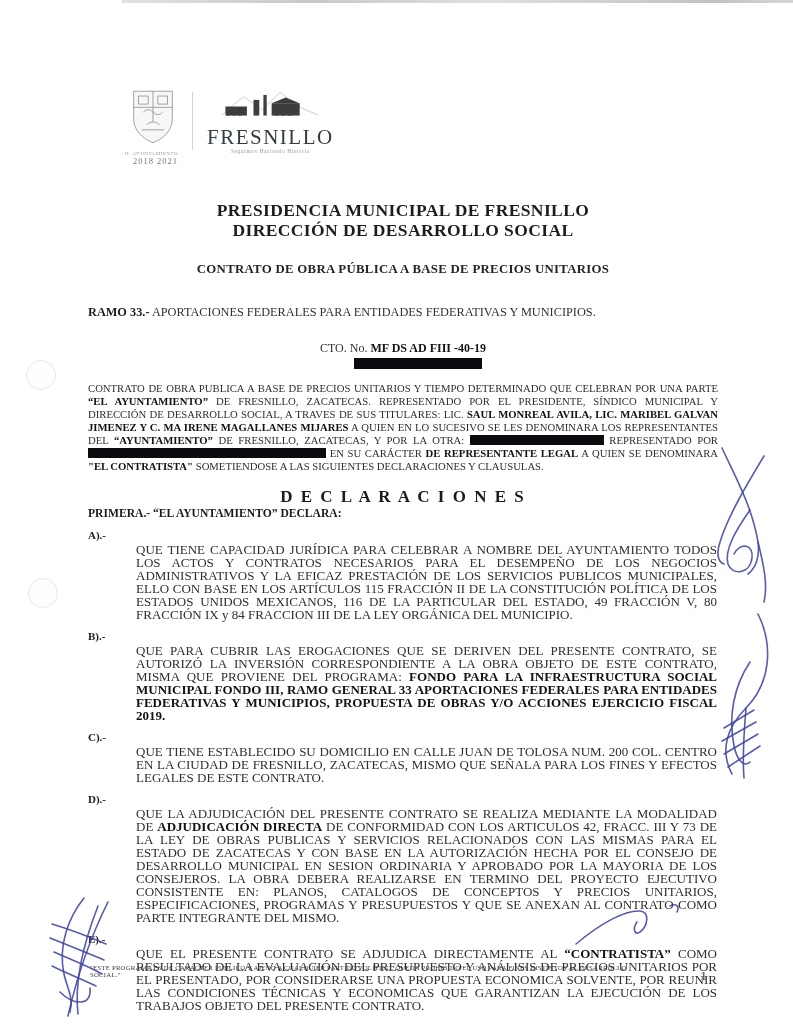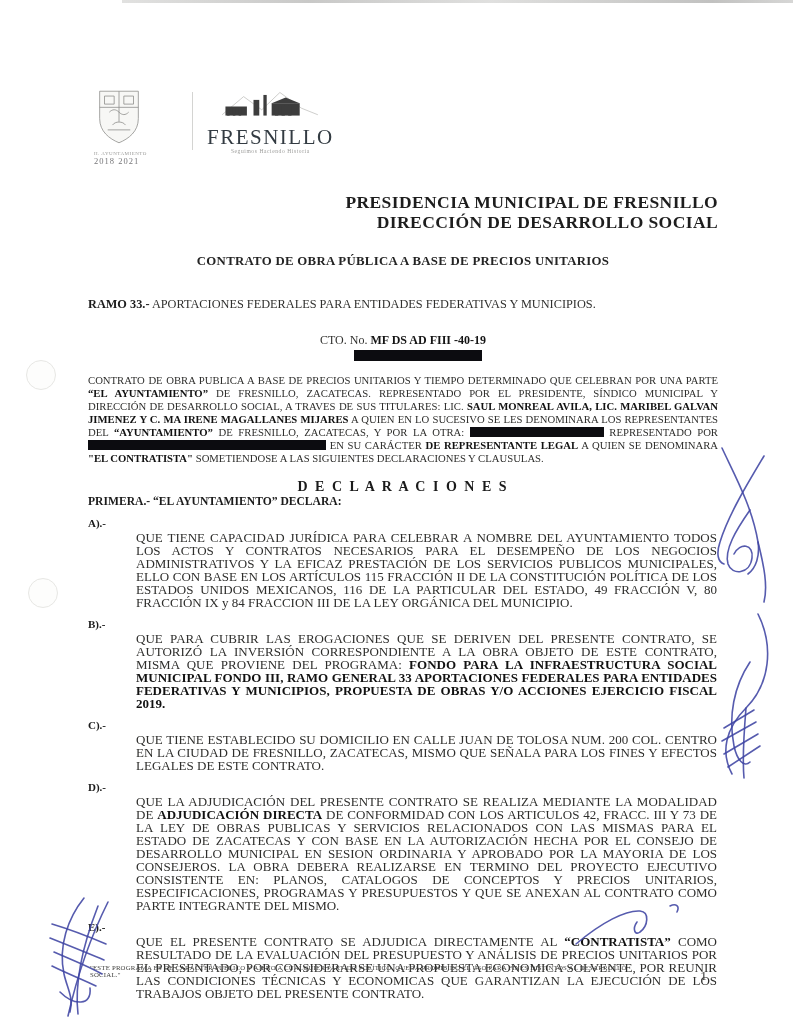--- a/index.html
+++ b/index.html
@@ -23,48 +23,48 @@
     position:absolute; width:28px; height:28px; border-radius:50%;
     border:1.5px solid #e7e7e4; background:#fdfdfc;
   }
   .hole-1 { left:26px; top:360px; }
   .hole-2 { left:28px; top:578px; }
 
   .content { position:absolute; left:88px; top:88px; width:630px; }
 
   
   .logo-row { display:flex; align-items:flex-start; gap:14px; margin-left:6px; height:84px; }
-  .crest-block { text-align:left; width:84px; color:#8c8c8a; }
+  .crest-block { text-align:right; width:84px; color:#8c8c8a; }
   .crest-caption-1 { font-size:5px; letter-spacing:.5px; margin-top:1px; color:#9a9a98; }
   .crest-caption-2 { font-size:8.5px; color:#77777a; letter-spacing:1px; }
   .logo-divider { width:1px; height:58px; background:#d4d4d2; margin-top:4px; }
   .fresnillo-block { text-align:center; margin-top:2px; }
   .fresnillo-word { font-size:21px; letter-spacing:1.5px; color:#333b42; line-height:20px; }
   .fresnillo-tagline { font-size:5.5px; color:#9a9a98; letter-spacing:.6px; margin-top:1px; }
 
-  .title-block { text-align:right; margin-top:20px; }
+  .title-block { text-align:center; margin-top:28px; }
   .title-line { font-weight:bold; font-size:17.5px; line-height:20px; letter-spacing:.4px; color:#1d1d1d; }
   .subtitle { text-align:center; font-weight:bold; font-size:12.8px; letter-spacing:.3px; color:#242424; margin-top:22px; }
 
   
   .program-block { margin-top:28px; font-size:12.3px; line-height:15.5px; color:#30302e; }
   .p-label { font-weight:bold; color:#1d1d1d; }
   .cto-line { text-align:center; font-size:12px; margin-top:20px; color:#30302e; }
   .cto-no { font-weight:bold; color:#141414; }
   .cto-redaction { width:128px; height:11px; background:#0c0c10; margin:2px 0 0 266px; }
 
   
   .intro {
     margin-top:13px; font-size:10.7px; line-height:13px;
     text-align:justify; color:#2e2e2c;
   }
   .seg-bold { font-weight:bold; color:#121212; }
   .redact { display:inline-block; height:10px; background:#0c0c10; vertical-align:-1px; }
 
-  .declaraciones { text-align:center; font-weight:bold; font-size:14px; letter-spacing:2px; margin-top:14px; color:#1b1b1b; }
+  .declaraciones { text-align:center; font-weight:bold; font-size:17px; letter-spacing:2px; margin-top:14px; color:#1b1b1b; }
   .primera { font-weight:bold; font-size:11.6px; color:#1b1b1b; }
 
   .decl-item { margin-top:9px; }
   .item-label { font-weight:bold; font-size:11px; color:#1b1b1b; }
   .item-text {
     margin:2px 1px 0 48px; font-size:13px; line-height:13px;
     text-align:justify; color:#2e2e2c;
   }
 
   

